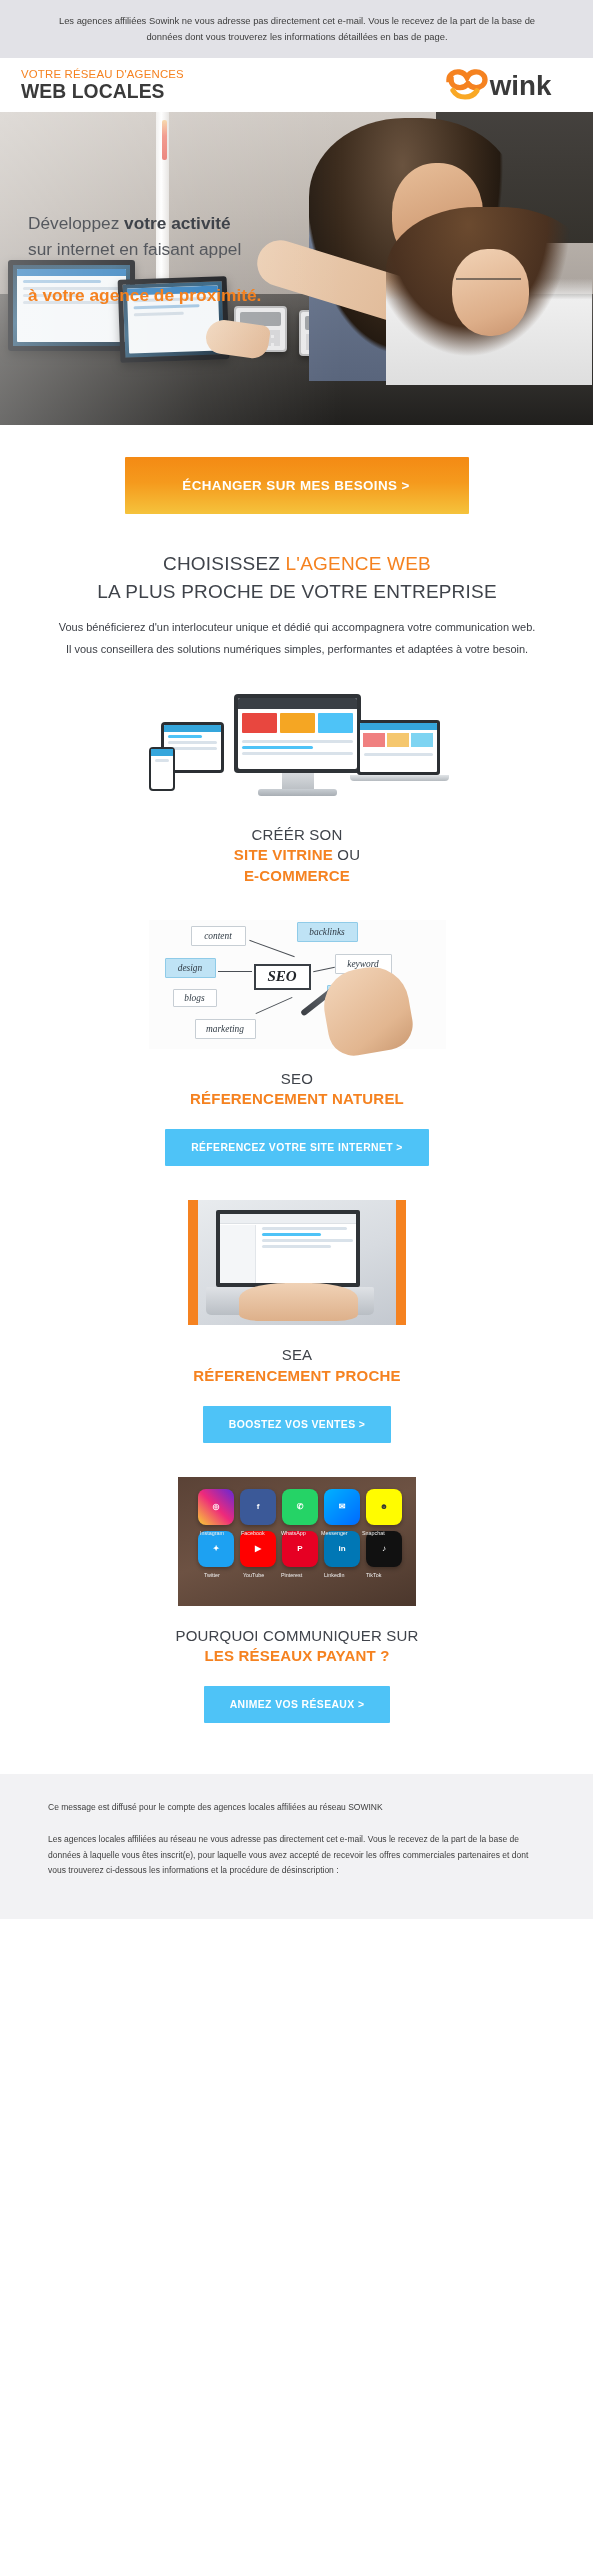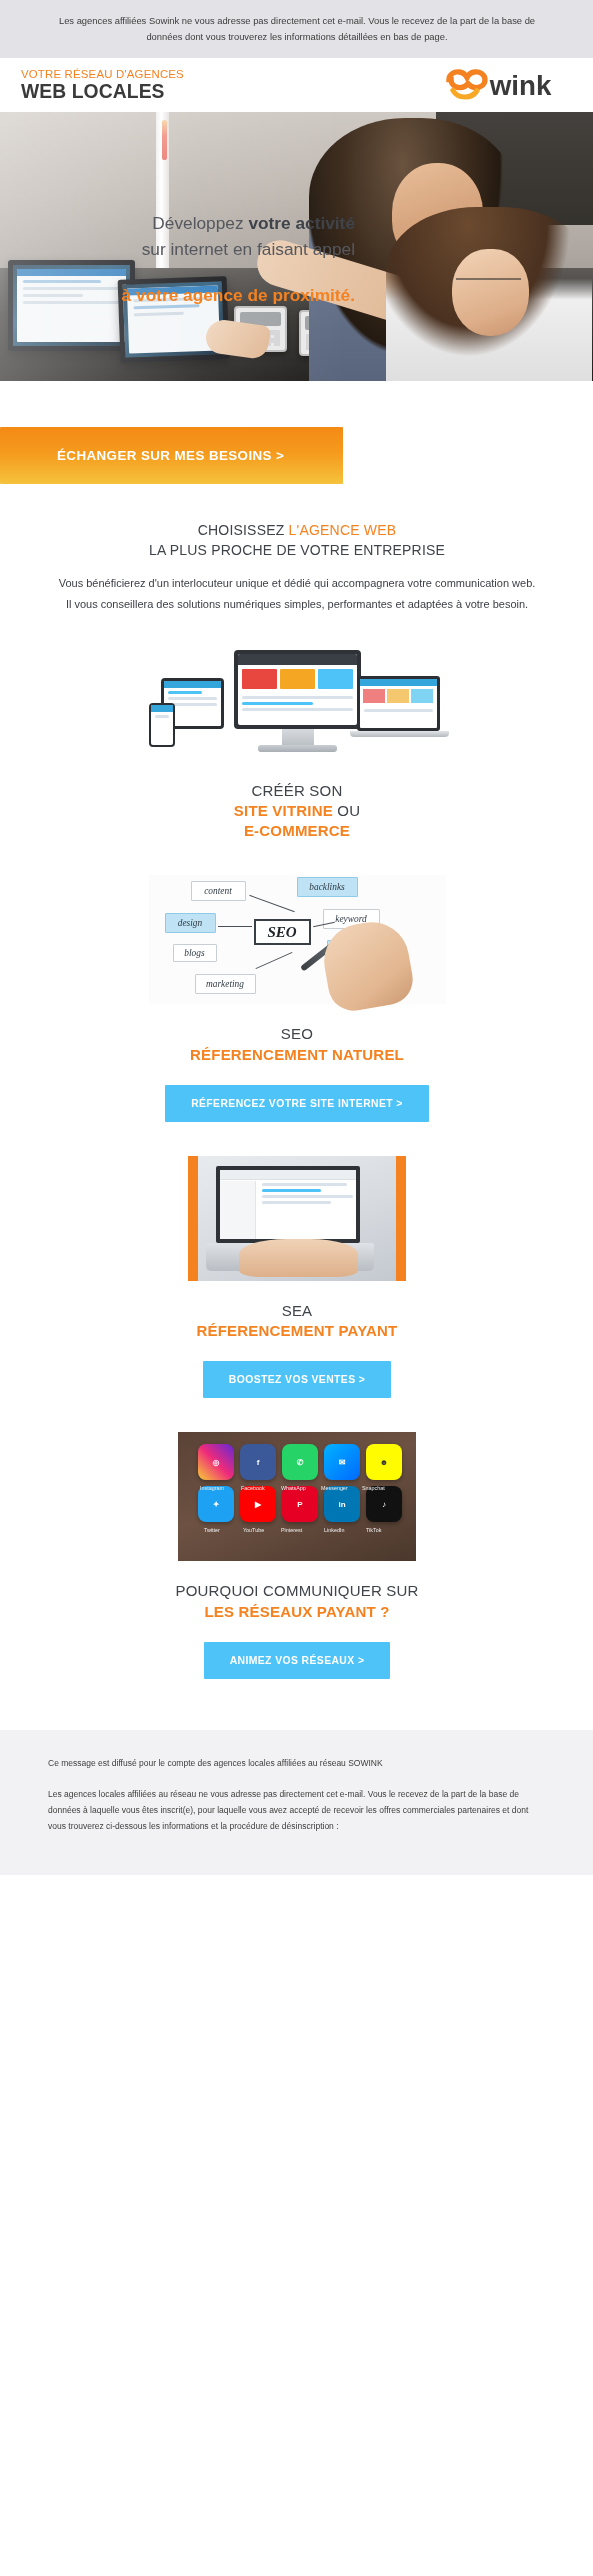--- a/index.html
+++ b/index.html
@@ -46,24 +46,23 @@
     color:#3a3a3a;
     font-size: 19.3px;
     font-weight: 700;
     letter-spacing: 0.1px;
   }
   .logo { display:flex; align-items:center; }
 
   
   .hero {
     position: relative;
-    height: 269px;
+    height: 313px;
     overflow: hidden;
     background: #b9b2ac;
-    text-align: right;
   }
   .hero-photo { position:absolute; inset:0; }
   .hp-wall {
     position:absolute; left:0; top:0; right:0; height:58%;
     background: linear-gradient(180deg,#cfc9c3 0%,#bdb6af 55%,#a9a29c 100%);
   }
   .hp-wall2 {
     position:absolute; left:0; top:58%; right:0; bottom:0;
     background: linear-gradient(180deg,#5d5a57 0%,#3b3936 40%,#201f1d 100%);
   }
@@ -153,34 +152,34 @@
     font-size: 17.3px;
     line-height: 1.5;
     color: #55585e;
     font-weight: 400;
     white-space: nowrap;
   }
   .hero-copy .l b { color:#3f434a; font-weight: 700; }
   .hero-copy .l.orange { color:#f58220; font-weight: 700; margin-top: 20px; }
 
   
-  .cta-wrap { text-align:left; padding: 46px 0 30px; background:#fff; }
+  .cta-wrap { text-align:center; padding: 32px 0 30px; background:#fff; }
   .btn-orange {
     display:inline-block;
     background: linear-gradient(180deg,#f48a14 0%,#f59a1d 45%,#f5c33c 100%);
     color:#fff; text-decoration:none;
     font-size: 13.4px; font-weight: 700; letter-spacing: 0.4px;
     padding: 21px 59px 21px 57px;
     border-radius: 1px;
   }
 
   
   .intro { text-align:center; padding: 6px 34px 0; }
   .intro h2 {
-    font-size: 14px; font-weight: 400; color:#3f434a;
+    font-size: 19px; font-weight: 400; color:#3f434a;
     line-height: 1.45; letter-spacing:0.2px;
   }
   .intro h2 .or { color:#f58220; }
   .intro p {
     margin-top: 12px;
     font-size: 11px; line-height: 1.95; color:#3d4047;
     padding: 0 24px;
   }
 
   
@@ -443,21 +442,21 @@
       <span class="or">E-COMMERCE</span>
     </h3>
   </div>
 
   <div class="block">
     <div class="visual">
       <div class="seo-vis">
         <div class="sticky plain" style="left:42px;top:6px;width:55px;height:20px;">content</div>
         <div class="sticky blue" style="left:148px;top:2px;width:61px;height:20px;">backlinks</div>
         <div class="sticky blue" style="left:16px;top:38px;width:51px;height:20px;">design</div>
-        <div class="sticky plain" style="left:174px;top:34px;width:57px;height:20px;">keyword</div>
+        <div class="sticky plain" style="left:186px;top:34px;width:57px;height:20px;">keyword</div>
         <div class="sticky plain" style="left:24px;top:69px;width:44px;height:18px;">blogs</div>
         <div class="sticky blue" style="left:178px;top:65px;width:40px;height:18px;">html</div>
         <div class="sticky plain" style="left:46px;top:99px;width:61px;height:20px;">marketing</div>
         <div class="seo-center">SEO</div>
         <div class="seo-arrow" style="left:99px;top:28px;width:48px;transform:rotate(20deg);"></div>
         <div class="seo-arrow" style="left:69px;top:51px;width:34px;"></div>
         <div class="seo-arrow" style="left:164px;top:49px;width:22px;transform:rotate(-12deg);"></div>
         <div class="seo-arrow" style="left:105px;top:85px;width:40px;transform:rotate(-24deg);"></div>
         <div class="seo-pen"></div>
         <div class="seo-hand"></div>
@@ -483,21 +482,21 @@
           <div class="mini-line b" style="margin-left:42px;width:59px"></div>
           <div class="mini-line" style="margin-left:42px;width:91px"></div>
           <div class="mini-line" style="margin-left:42px;width:69px"></div>
         </div>
         <div class="sea-kb"></div>
         <div class="sea-hands"></div>
       </div>
     </div>
     <h3>
       <span>SEA</span><br>
-      <span class="or">RÉFERENCEMENT PAYANT</span>
+      <span class="or">RÉFERENCEMENT PROCHE</span>
     </h3>
     <a class="btn-blue" href="#">BOOSTEZ VOS VENTES &gt;</a>
   </div>
 
   <div class="block">
     <div class="visual">
       <div class="soc-vis">
         <div class="soc-grid">
           <div class="soc-ic" style="background:linear-gradient(45deg,#f9ce34,#ee2a7b,#6228d7)">◎</div>
           <div class="soc-ic" style="background:#3b5998">f</div>

